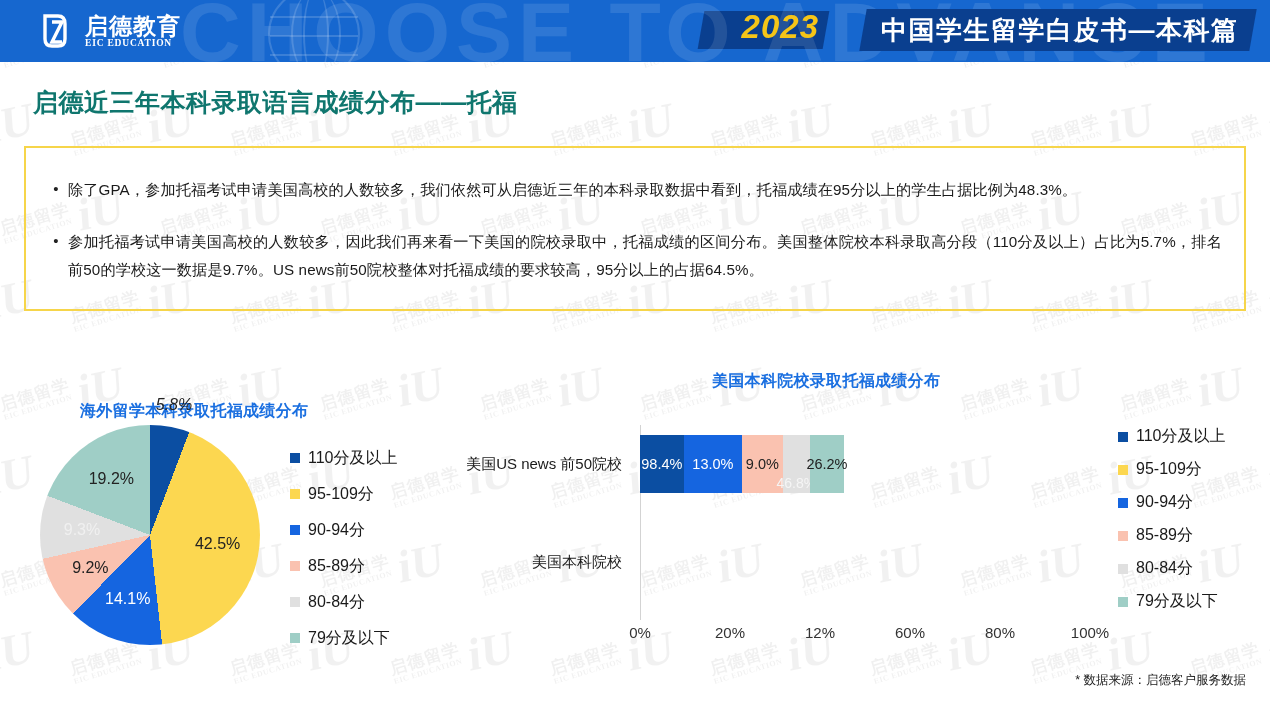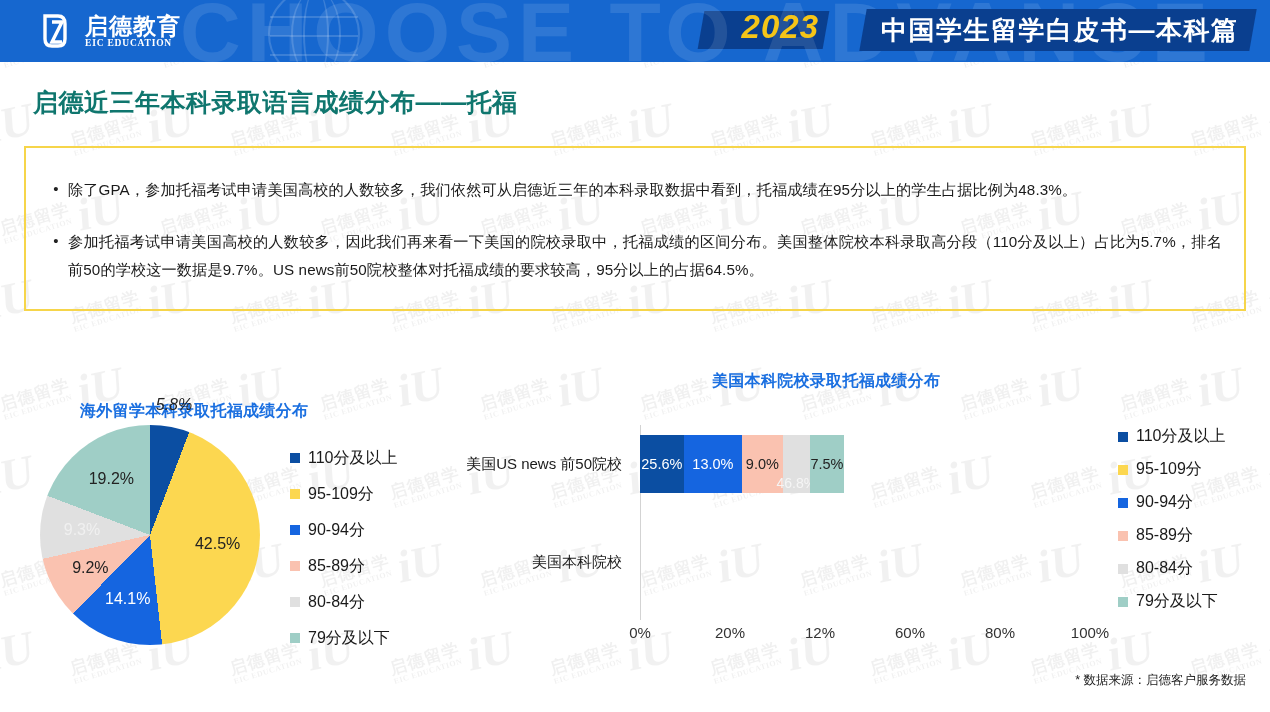--- a/index.html
+++ b/index.html
@@ -563,33 +563,33 @@
         <span class="legend-sw" style="background: rgb(159, 206, 198);"></span>
         <span class="legend-lb">79分及以下</span>
       </div>
     </div>
 
   <div class="chart-title" id="bar-title">美国本科院校录取托福成绩分布</div>
   <div class="axis-line"></div>
   <div class="bar-area" id="bar-area">
       <div class="bar-row" id="bar-row-0" style="top: 10px;">
         <div class="seg on-dark" style="width: 43.65px; background: rgb(11, 78, 162);">
-          <span>25.6%</span>
+          <span>98.4%</span>
         </div>
         <div class="seg on-dark" style="width: 58.5px; background: rgb(21, 101, 224);">
           <span>13.0%</span>
         </div>
         <div class="seg" style="width: 40.5px; background: rgb(250, 194, 176);">
           <span>9.0%</span>
         </div>
         <div class="seg faint" style="width: 27.45px; background: rgb(224, 224, 224);">
           <span class="seg-low">46.8%</span>
         </div>
         <div class="seg" style="width: 33.75px; background: rgb(159, 206, 198);">
-          <span>7.5%</span>
+          <span>26.2%</span>
         </div>
       </div>
     </div>
   <div class="bar-cat" id="bar-cat-0">美国US news 前50院校</div>
   <div class="bar-cat" id="bar-cat-1">美国本科院校</div>
   <div class="axis-labels" id="axis-labels">
       <div class="axis-tick" style="left: 0px;">0%</div>
       <div class="axis-tick" style="left: 90px;">20%</div>
       <div class="axis-tick" style="left: 180px;">12%</div>
       <div class="axis-tick" style="left: 270px;">60%</div>

